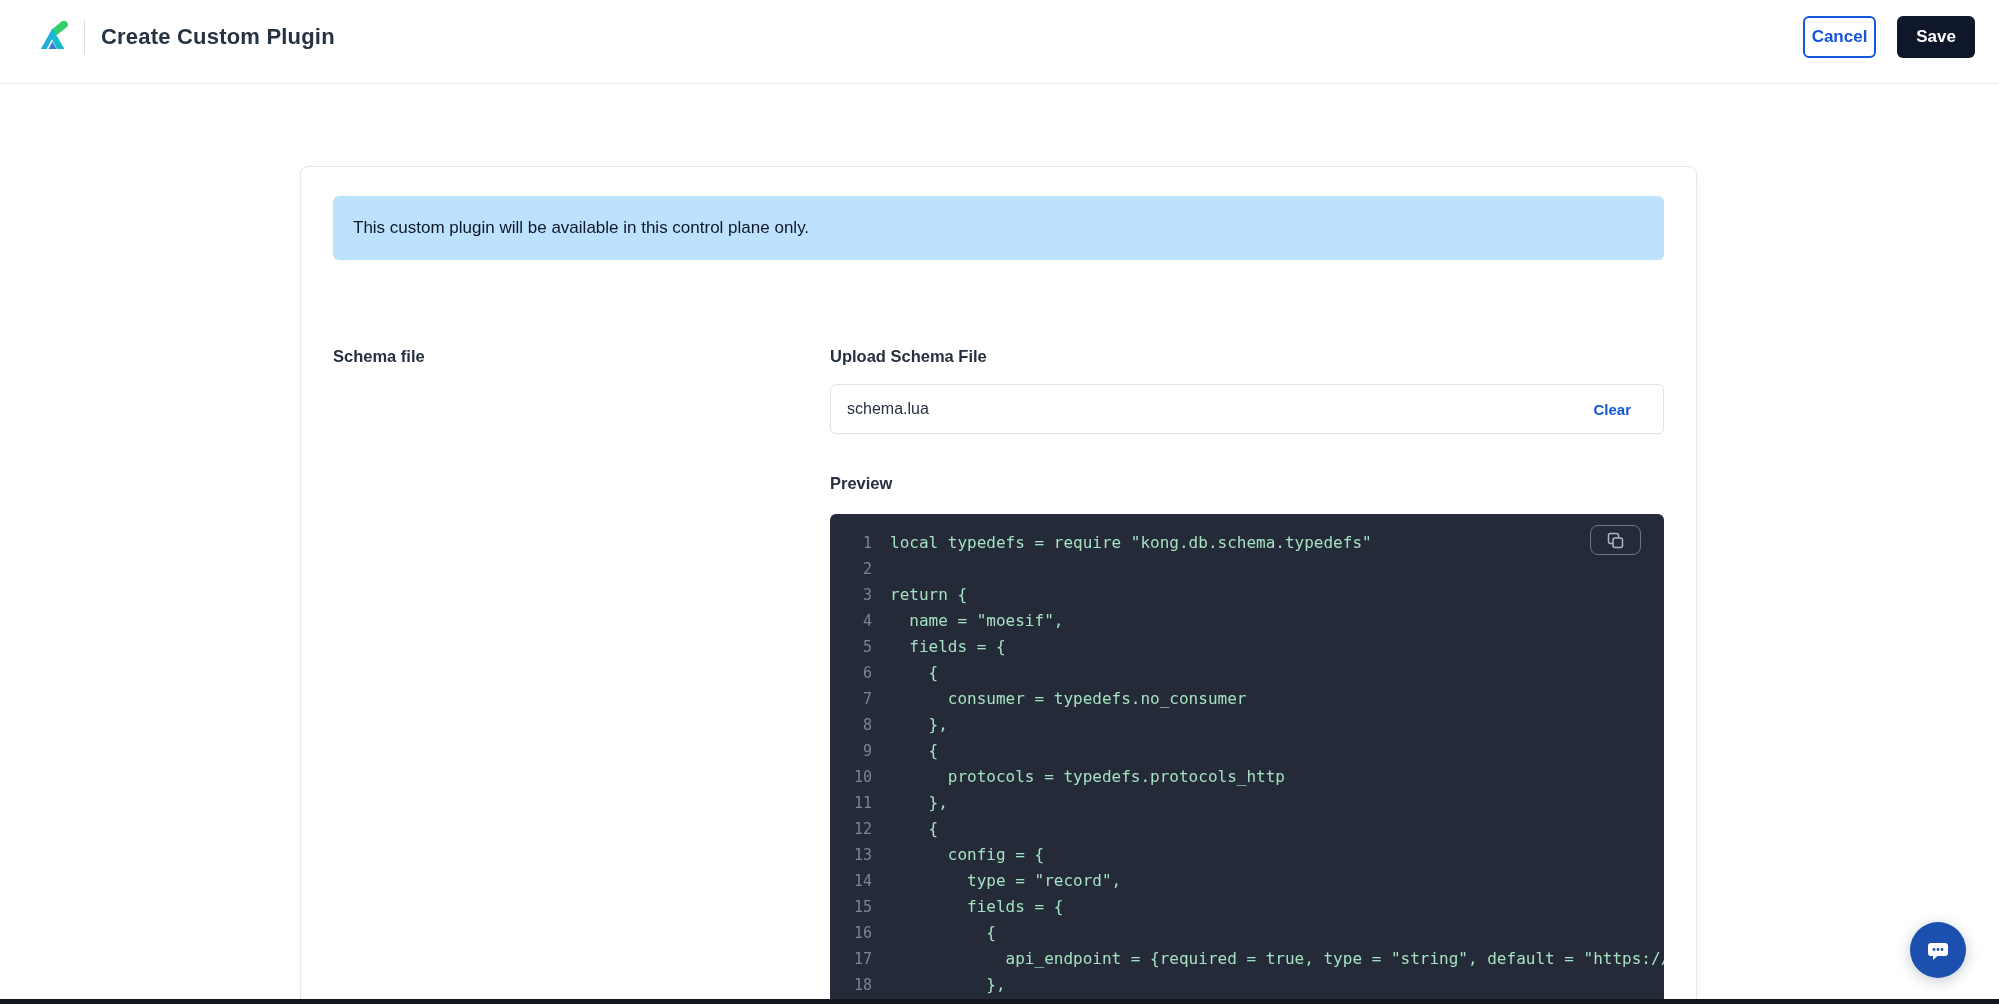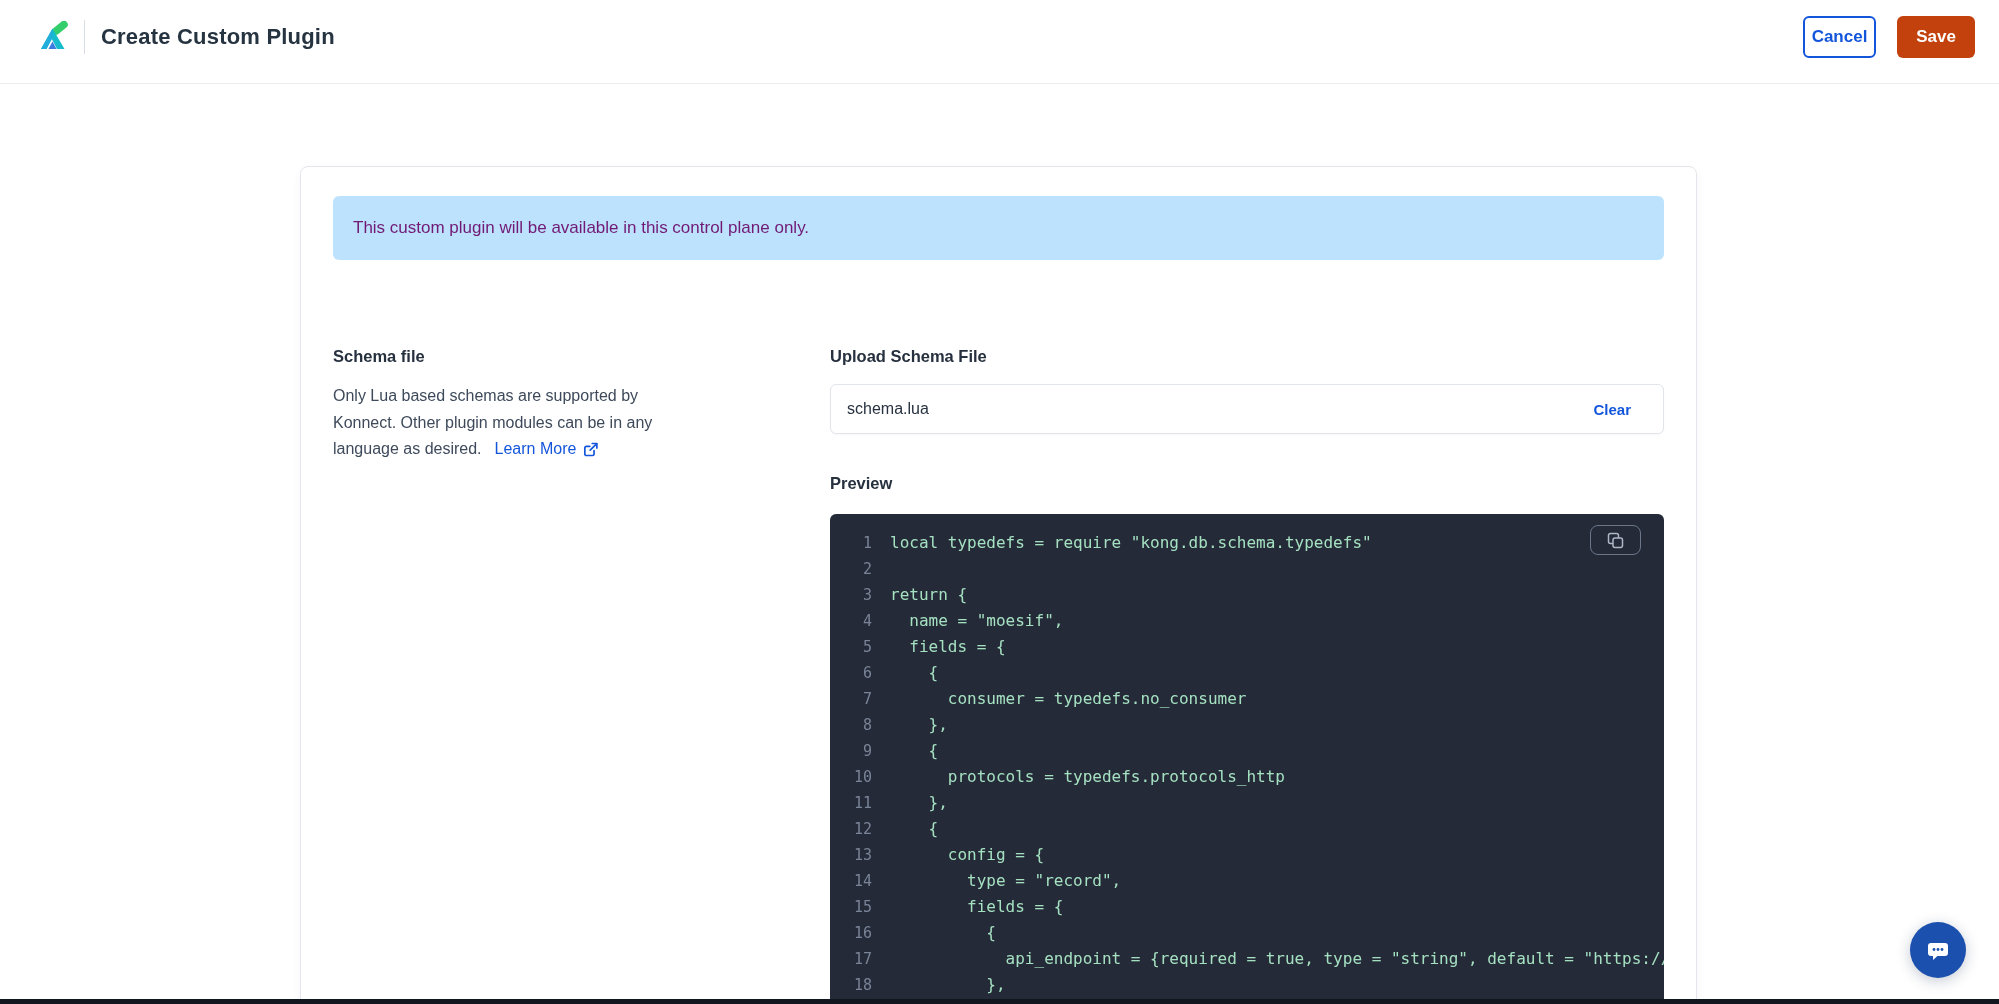--- a/index.html
+++ b/index.html
@@ -21,35 +21,35 @@
   .topbar-spacer { flex:1; }
   .btn {
     height:42px; border-radius:6px; font-size:17px; font-weight:700;
     display:inline-flex; align-items:center; justify-content:center;
     cursor:pointer; font-family:inherit;
   }
   .btn-outline {
     width:73px; background:#fff; color:#1456DB; border:2px solid #1456DB; margin-right:21px;
   }
   .btn-primary {
-    width:78px; background:#c2410c; color:#fff; border:none;
+    width:78px; background:#0f172a; color:#fff; border:none;
   }
 
   
   .card {
     position:absolute; left:300px; top:166px; width:1397px; height:880px;
     background:#fff; border:1px solid #e4e6eb; border-radius:8px;
     box-shadow:0 4px 12px rgba(30,40,60,.04);
     padding:29px 32px;
   }
 
   .banner {
     height:64px; border-radius:6px; background:#BDE2FD;
     display:flex; align-items:center; padding:0 20px;
-    font-size:17px; color:#701a75;
+    font-size:17px; color:#0f172a;
   }
 
   .form-row { display:flex; margin-top:87px; }
   .col-left { width:467px; flex:none; margin-right:30px; }
   .col-right { flex:1; min-width:0; }
 
   .section-heading { font-size:16.5px; font-weight:700; color:#26303e; }
   .col-left .section-heading { margin-bottom:17px; }
 
   .desc { font-size:16px; line-height:26.5px; color:#3e4a5b; }
@@ -124,32 +124,20 @@
 <main class="card">
 
   <div class="banner">
     <span>This custom plugin will be available in this control plane only.</span>
   </div>
 
   <div class="form-row">
 
     <div class="col-left">
       <h3 class="section-heading">Schema file</h3>
-      <p class="desc">
-        <span class="desc-line">Only Lua based schemas are supported by</span>
-        <span class="desc-line">Konnect. Other plugin modules can be in any</span>
-        <span class="desc-line inline">language as desired.</span><a class="learn-more" href="#">
-            <span>Learn More</span>
-            <svg viewBox="0 0 24 24" fill="none" stroke="#1456DB" stroke-width="2.4" stroke-linecap="round" stroke-linejoin="round">
-            <path d="M17 13.5v5a2 2 0 0 1-2 2H6a2 2 0 0 1-2-2V9.5a2 2 0 0 1 2-2h5"></path>
-            <path d="M14.5 3.5H21V10"></path>
-            <path d="M20.5 4 11.5 13"></path>
-          </svg>
-          </a>
-      </p>
     </div>
 
     <div class="col-right">
       <h3 class="section-heading">Upload Schema File</h3>
 
       <div class="upload-box">
         <span class="upload-filename">schema.lua</span>
         <a class="clear-link" href="#">Clear</a>
       </div>
 

